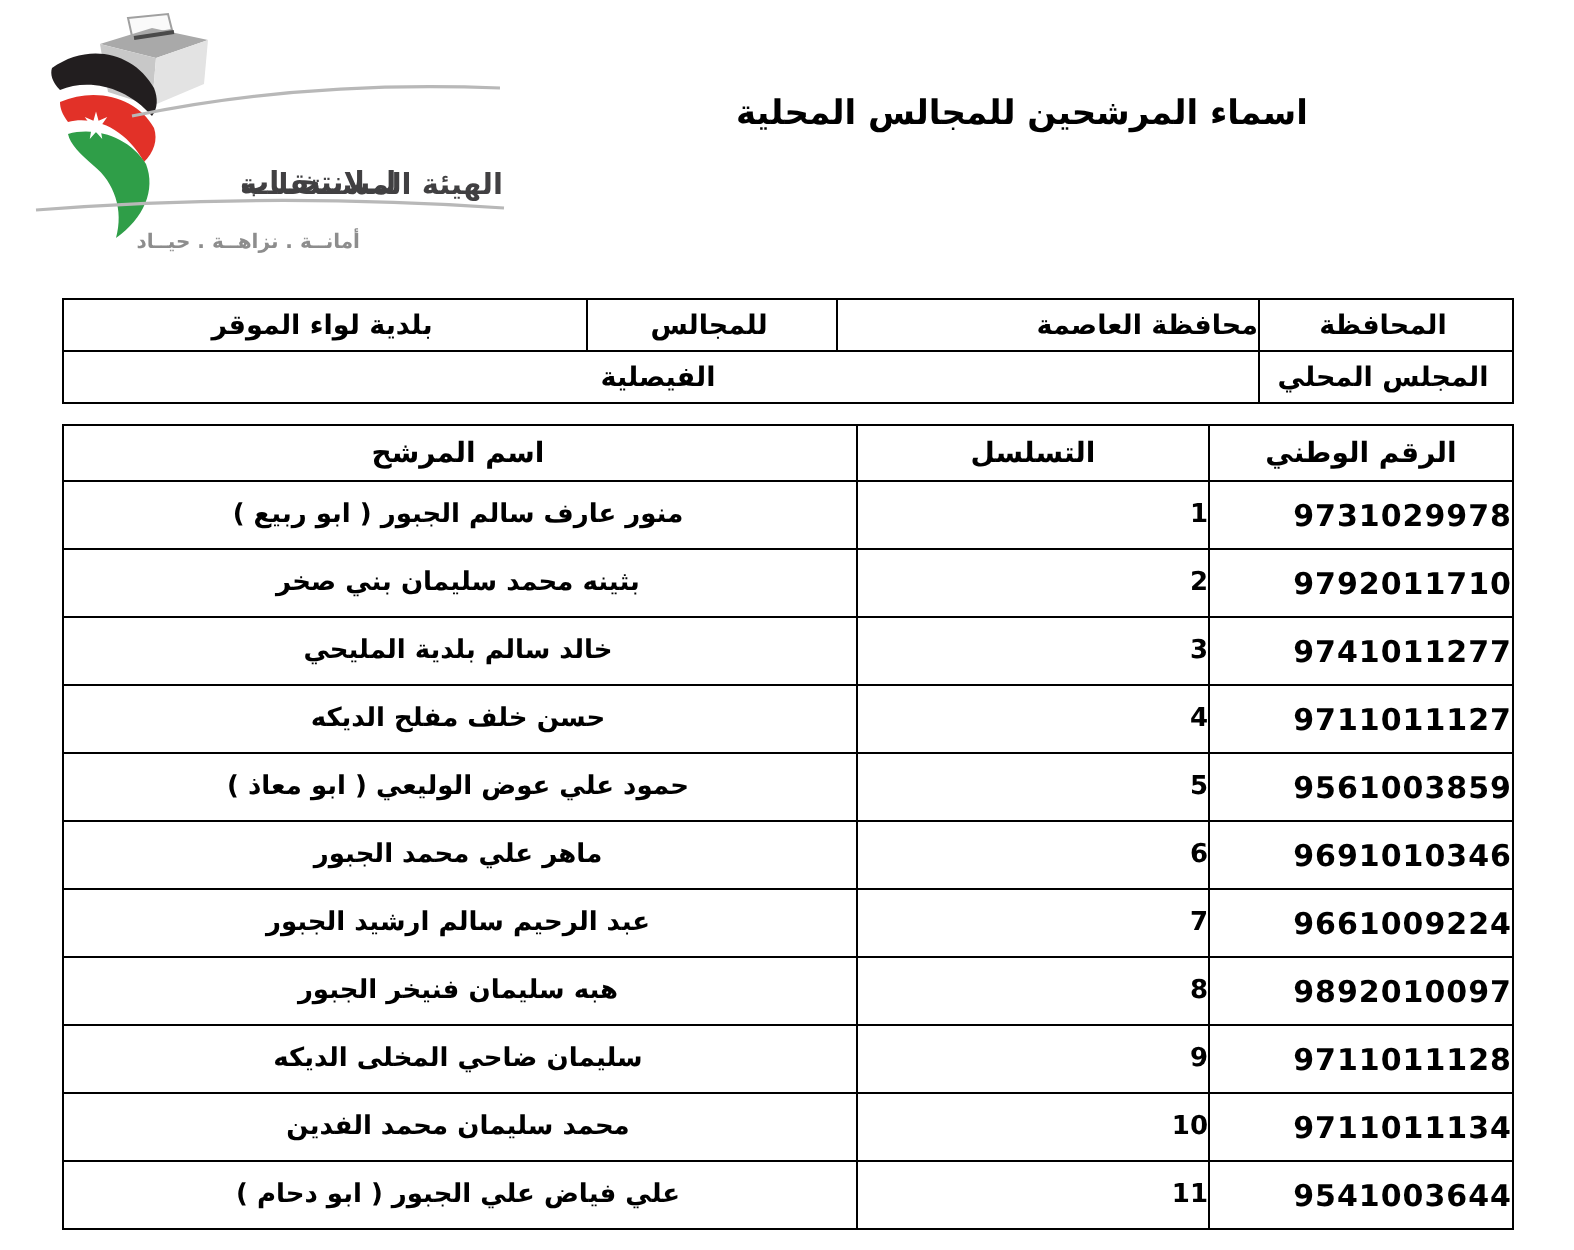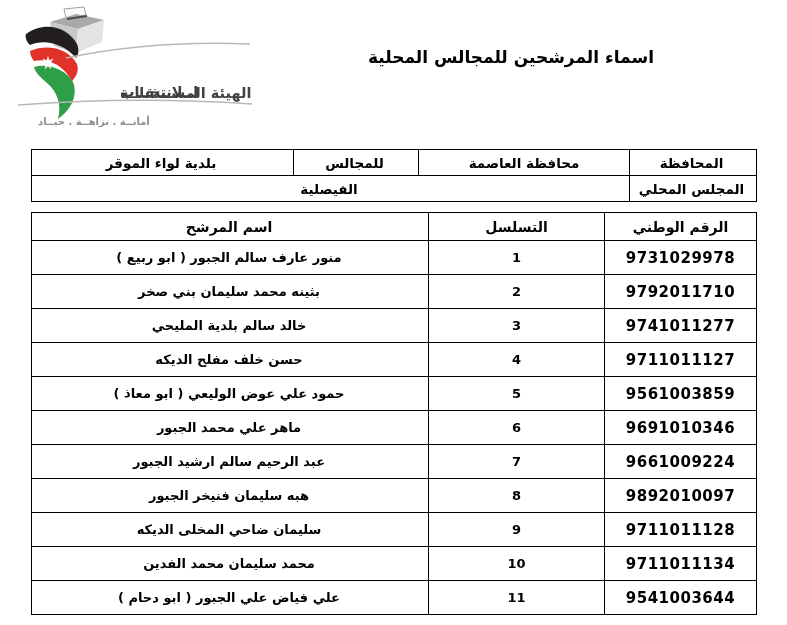--- a/index.html
+++ b/index.html
@@ -19,38 +19,38 @@
     text-align:left; font-size:14.5px; font-weight:bold; color:#414042;
     direction:rtl; white-space:nowrap;margin-top:20px;
   }
   .logo-line2 {
     position:absolute; top:78px; left:108px; width:132px;
     text-align:left; font-size:14.5px; font-weight:bold; color:#414042;
     direction:rtl; white-space:nowrap;
   }
   .logo-tagline {
     position:absolute; top:110px; left:26px; width:142px;
-    text-align:left; font-size:10px; font-weight:bold; color:#8d8d8d;
+    text-align:right; font-size:10px; font-weight:bold; color:#8d8d8d;
     direction:rtl; white-space:nowrap;
   }
 
   
   .doc-title {
     position:absolute; top:47px; left:368px; width:290px;
     text-align:left; font-size:17px; font-weight:bold; color:#000;
     direction:rtl; white-space:nowrap;
   }
 
   
   table { border-collapse:collapse; position:absolute; table-layout:fixed; background:#fff; }
   td,th {
     border:1.5px solid #000; font-weight:bold; color:#000;
     overflow:hidden; white-space:nowrap;
   }
-  .c { text-align:center; }
+  .c { }
   .r { text-align:center; padding-right:3px; }
 
   .meta-table { left:31px; top:149px; width:726px; }
   .meta-table td { height:26px; font-size:13.5px; }
 
   .main-table { left:31px; top:212px; width:726px; }
   .main-table th { height:28px; font-size:14px; }
   .main-table td { height:34px; font-size:13px; }
   .main-table td.num { font-size:15px; letter-spacing:0.5px; font-family:"DejaVu Sans", sans-serif;margin-left:38px; }
   .main-table .r { padding-right:2px; }

